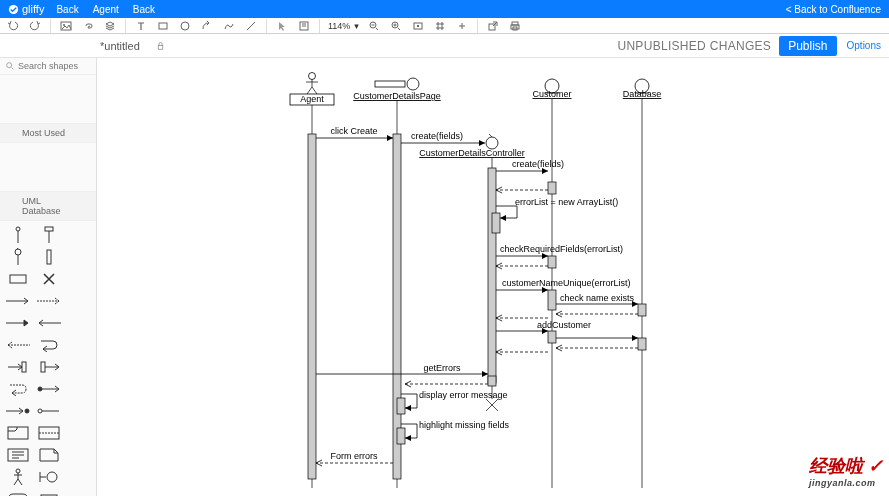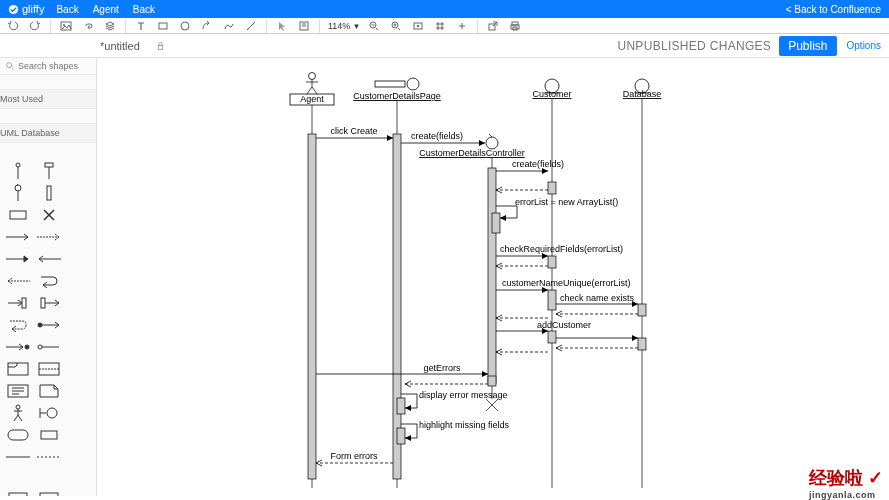--- a/index.html
+++ b/index.html
@@ -32,26 +32,26 @@
   .docbar .publish { background:#0a7cff; color:#fff; padding:3px 9px; border-radius:2px;
                      font-size:12px; cursor:pointer;}
   .docbar .options { color:#0a7cff; font-size:10px; margin-left:10px; cursor:pointer;}
 
   
   .main { display:flex; height:calc(500px - 18px - 20px - 24px); }
 
   
   .sidepanel { width:97px; background:#fafafa; border-right:1px solid #e0e0e0;
                display:flex; flex-direction:column; font-size:9px; color:#555;
-               overflow:hidden;gap:14px;}
+               overflow:hidden;}
   .search-row{display:flex;align-items:center;padding:3px 5px;border-bottom:1px solid #eee;}
   .search-row svg{width:10px;height:10px;color:#999;margin-right:3px;flex-shrink:0;}
   .search-row input{border:none;background:transparent;font-size:9px;width:60px;outline:none;color:#888;}
-  .section-hdr{padding:4px 0;color:#666;font-size:9px;border-top:1px solid #eee;
-               border-bottom:1px solid #eee;background:#f3f3f3;}
+  .section-hdr{padding:4px 22px;color:#666;font-size:9px;border-top:1px solid #eee;
+               border-bottom:1px solid #eee;background:#f3f3f3;margin-top:48px;}
   .shape-grid{display:flex;flex-wrap:wrap;padding:3px 2px;gap:0;}
   .shape-cell{width:31px;height:22px;display:flex;align-items:center;justify-content:center;
               cursor:grab;}
   .shape-cell svg{stroke:#333;fill:none;stroke-width:1;}
 
   
   .canvas { flex:1; background:#fff; position:relative; overflow:hidden;}
   .canvas svg { position:absolute; top:0; left:0;}
   .seq-label{font-size:9px; fill:#000; text-anchor:middle;}
   .seq-label.start{text-anchor:start;}
@@ -59,23 +59,23 @@
   .lifeline-head-box{stroke:#000;fill:#fff;stroke-width:0.8;}
   .lifeline-head-circ{stroke:#000;fill:#fff;stroke-width:0.8;}
   .activation{stroke:#000;fill:#ccc;stroke-width:0.7;}
   .msg-line{stroke:#000;stroke-width:0.8;fill:none;}
   .msg-line.dash{stroke-dasharray:3 2;}
   .arrow{fill:#000;}
   .arrow.open{fill:none;stroke:#000;stroke-width:0.8;}
   .underline{text-decoration:underline;}
 
   
-  .watermark{position:absolute;right:6px;bottom:0;font-size:18px;font-weight:bold;
+  .watermark{position:absolute;right:6px;bottom:12px;font-size:18px;font-weight:bold;
              color:#b00;font-family:"SimHei","Microsoft YaHei",sans-serif;
-             text-shadow:0 0 1px #fff; z-index:10;}
+             text-shadow:0 0 1px #fff; z-index:10;font-style:italic;}
   .watermark .chk{color:#d00;font-weight:bold;}
   .watermark .url{display:block;font-size:9px;color:#444;text-shadow:none;letter-spacing:0.5px;}
 </style>
 </head>
 <body>
 
 <div class="menubar">
   <span class="brand">
     <svg width="11" height="11" viewBox="0 0 12 12">
         <circle cx="6" cy="6" r="5" fill="#fff"></circle>

